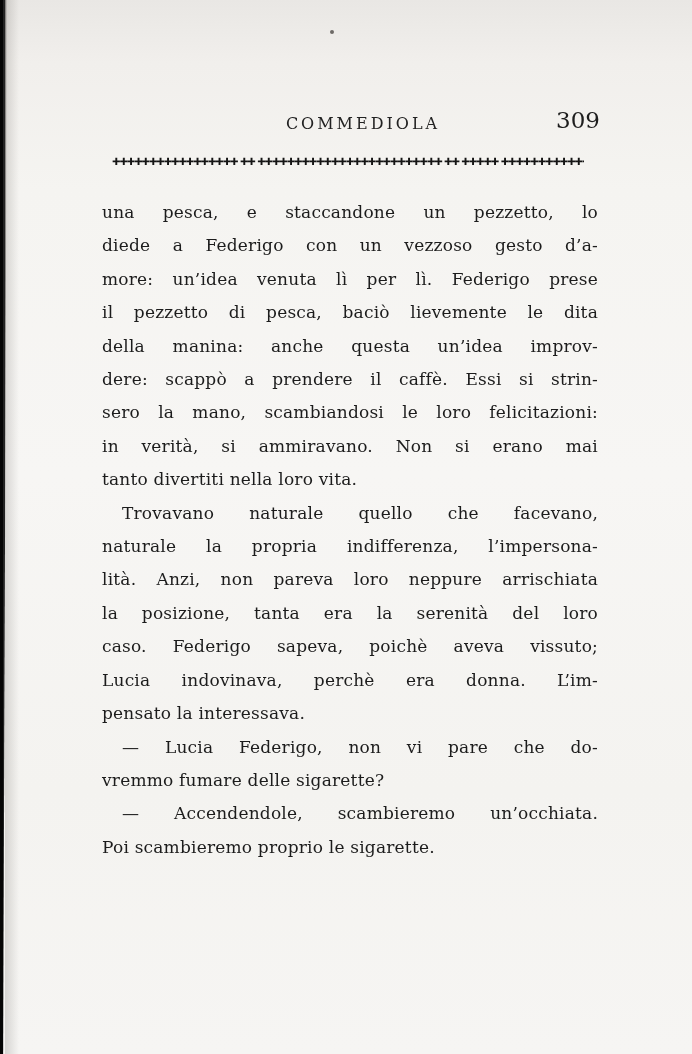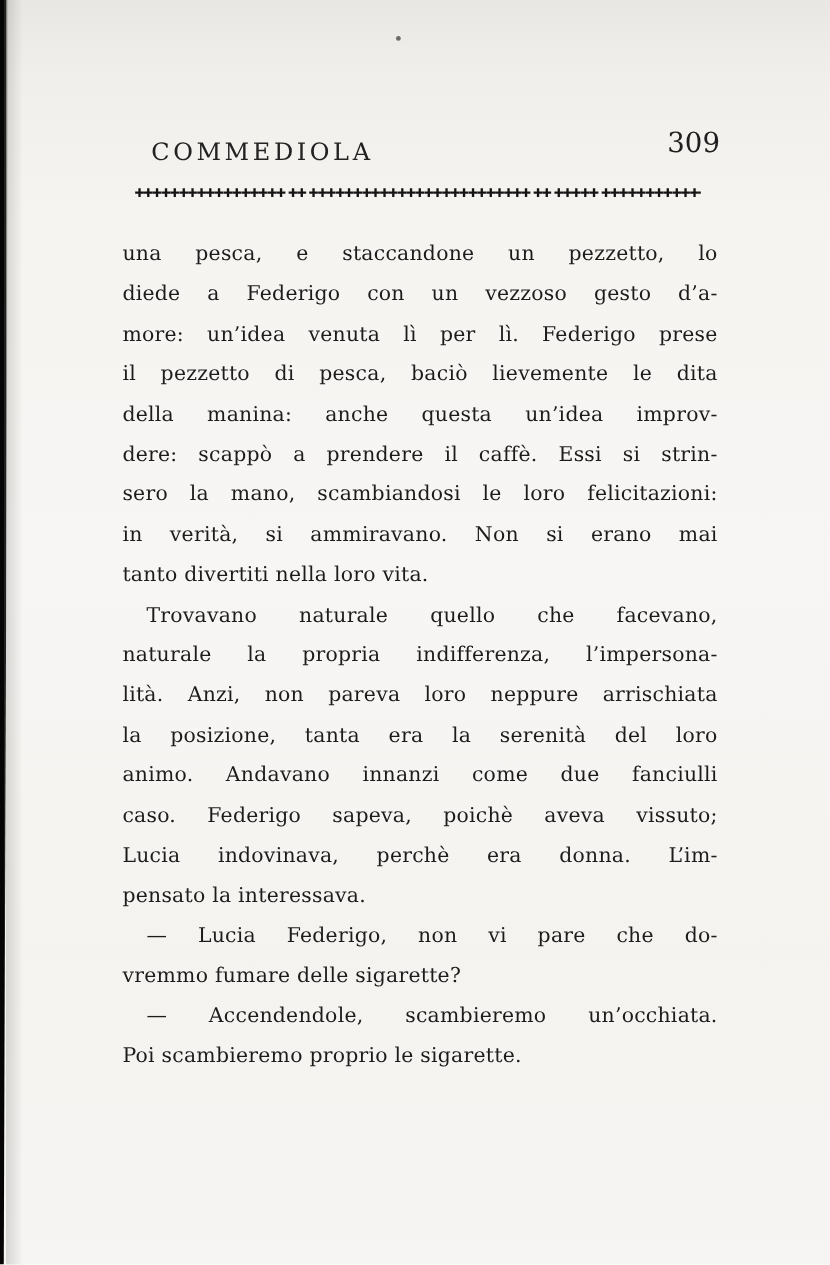--- a/index.html
+++ b/index.html
@@ -33,22 +33,22 @@
       radial-gradient(1px 1px at 300px 80px,#bcb9b4 50%,transparent 51%),
       radial-gradient(1px 1px at 470px 35px,#c5c2bd 50%,transparent 51%),
       radial-gradient(1px 1px at 610px 70px,#bdbab5 50%,transparent 51%),
       radial-gradient(1px 1px at 540px 15px,#c0bdb8 50%,transparent 51%);
   }
   .running-header{
     position:absolute;left:102px;top:110px;width:498px;height:26px;
   }
   .running-title{
     position:absolute;left:0;right:0;top:4px;
-    text-align:left;padding-left:24px;
-    font-size:20px;letter-spacing:3px;color:#222;
+    text-align:center;padding-left:24px;
+    font-size:16px;letter-spacing:3px;color:#222;
   }
   .page-number{
     position:absolute;right:0;top:-3px;
     font-size:23px;color:#1e1e1e;
   }
   .ornament{
     position:absolute;left:112px;top:155px;width:472px;height:14px;
     overflow:hidden;white-space:nowrap;
     font-family:"DejaVu Sans", sans-serif;
     font-size:10px;font-weight:bold;letter-spacing:-1px;
@@ -95,21 +95,20 @@
     <div class="ln">il pezzetto di pesca, baciò lievemente le dita</div>
     <div class="ln">della manina: anche questa un’idea improv-</div>
     <div class="ln">dere: scappò a prendere il caffè. Essi si strin-</div>
     <div class="ln">sero la mano, scambiandosi le loro felicitazioni:</div>
     <div class="ln">in verità, si ammiravano. Non si erano mai</div>
     <div class="ln last">tanto divertiti nella loro vita.</div>
     <div class="ln indent">Trovavano naturale quello che facevano,</div>
     <div class="ln">naturale la propria indifferenza, l’impersona-</div>
     <div class="ln">lità. Anzi, non pareva loro neppure arrischiata</div>
     <div class="ln">la posizione, tanta era la serenità del loro</div>
-    <div class="ln">animo. Andavano innanzi come due fanciulli</div>
     <div class="ln">caso. Federigo sapeva, poichè aveva vissuto;</div>
     <div class="ln">Lucia indovinava, perchè era donna. L’im-</div>
     <div class="ln last">pensato la interessava.</div>
     <div class="ln indent">— Lucia Federigo, non vi pare che do-</div>
     <div class="ln last">vremmo fumare delle sigarette?</div>
     <div class="ln indent">— Accendendole, scambieremo un’occhiata.</div>
     <div class="ln last">Poi scambieremo proprio le sigarette.</div>
   </main>
 
 </div>

